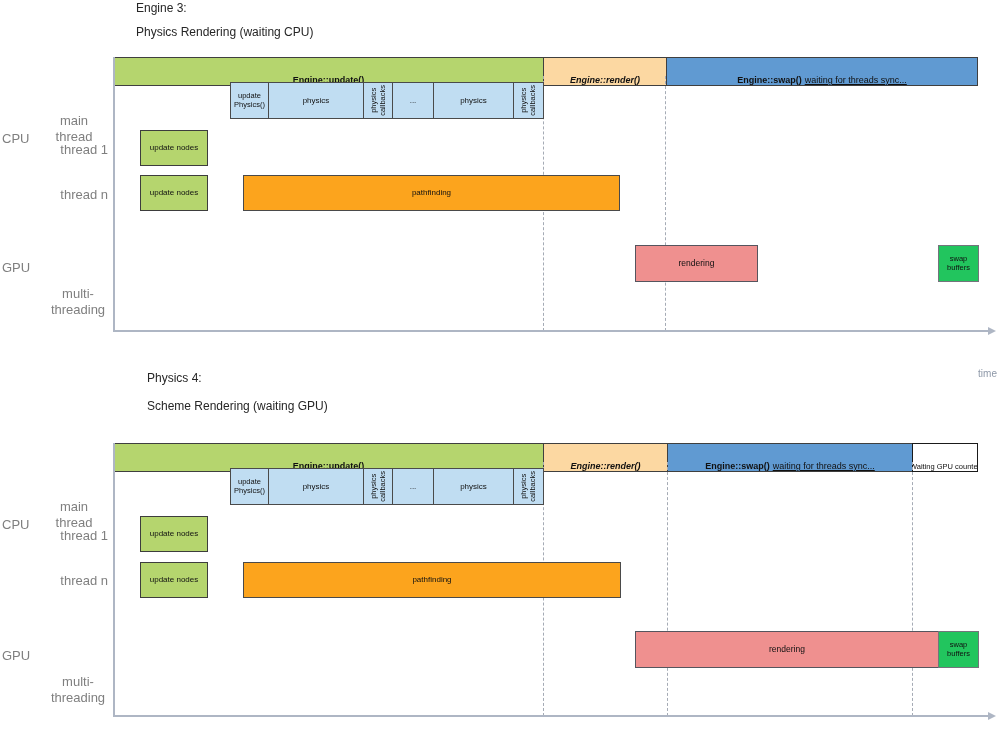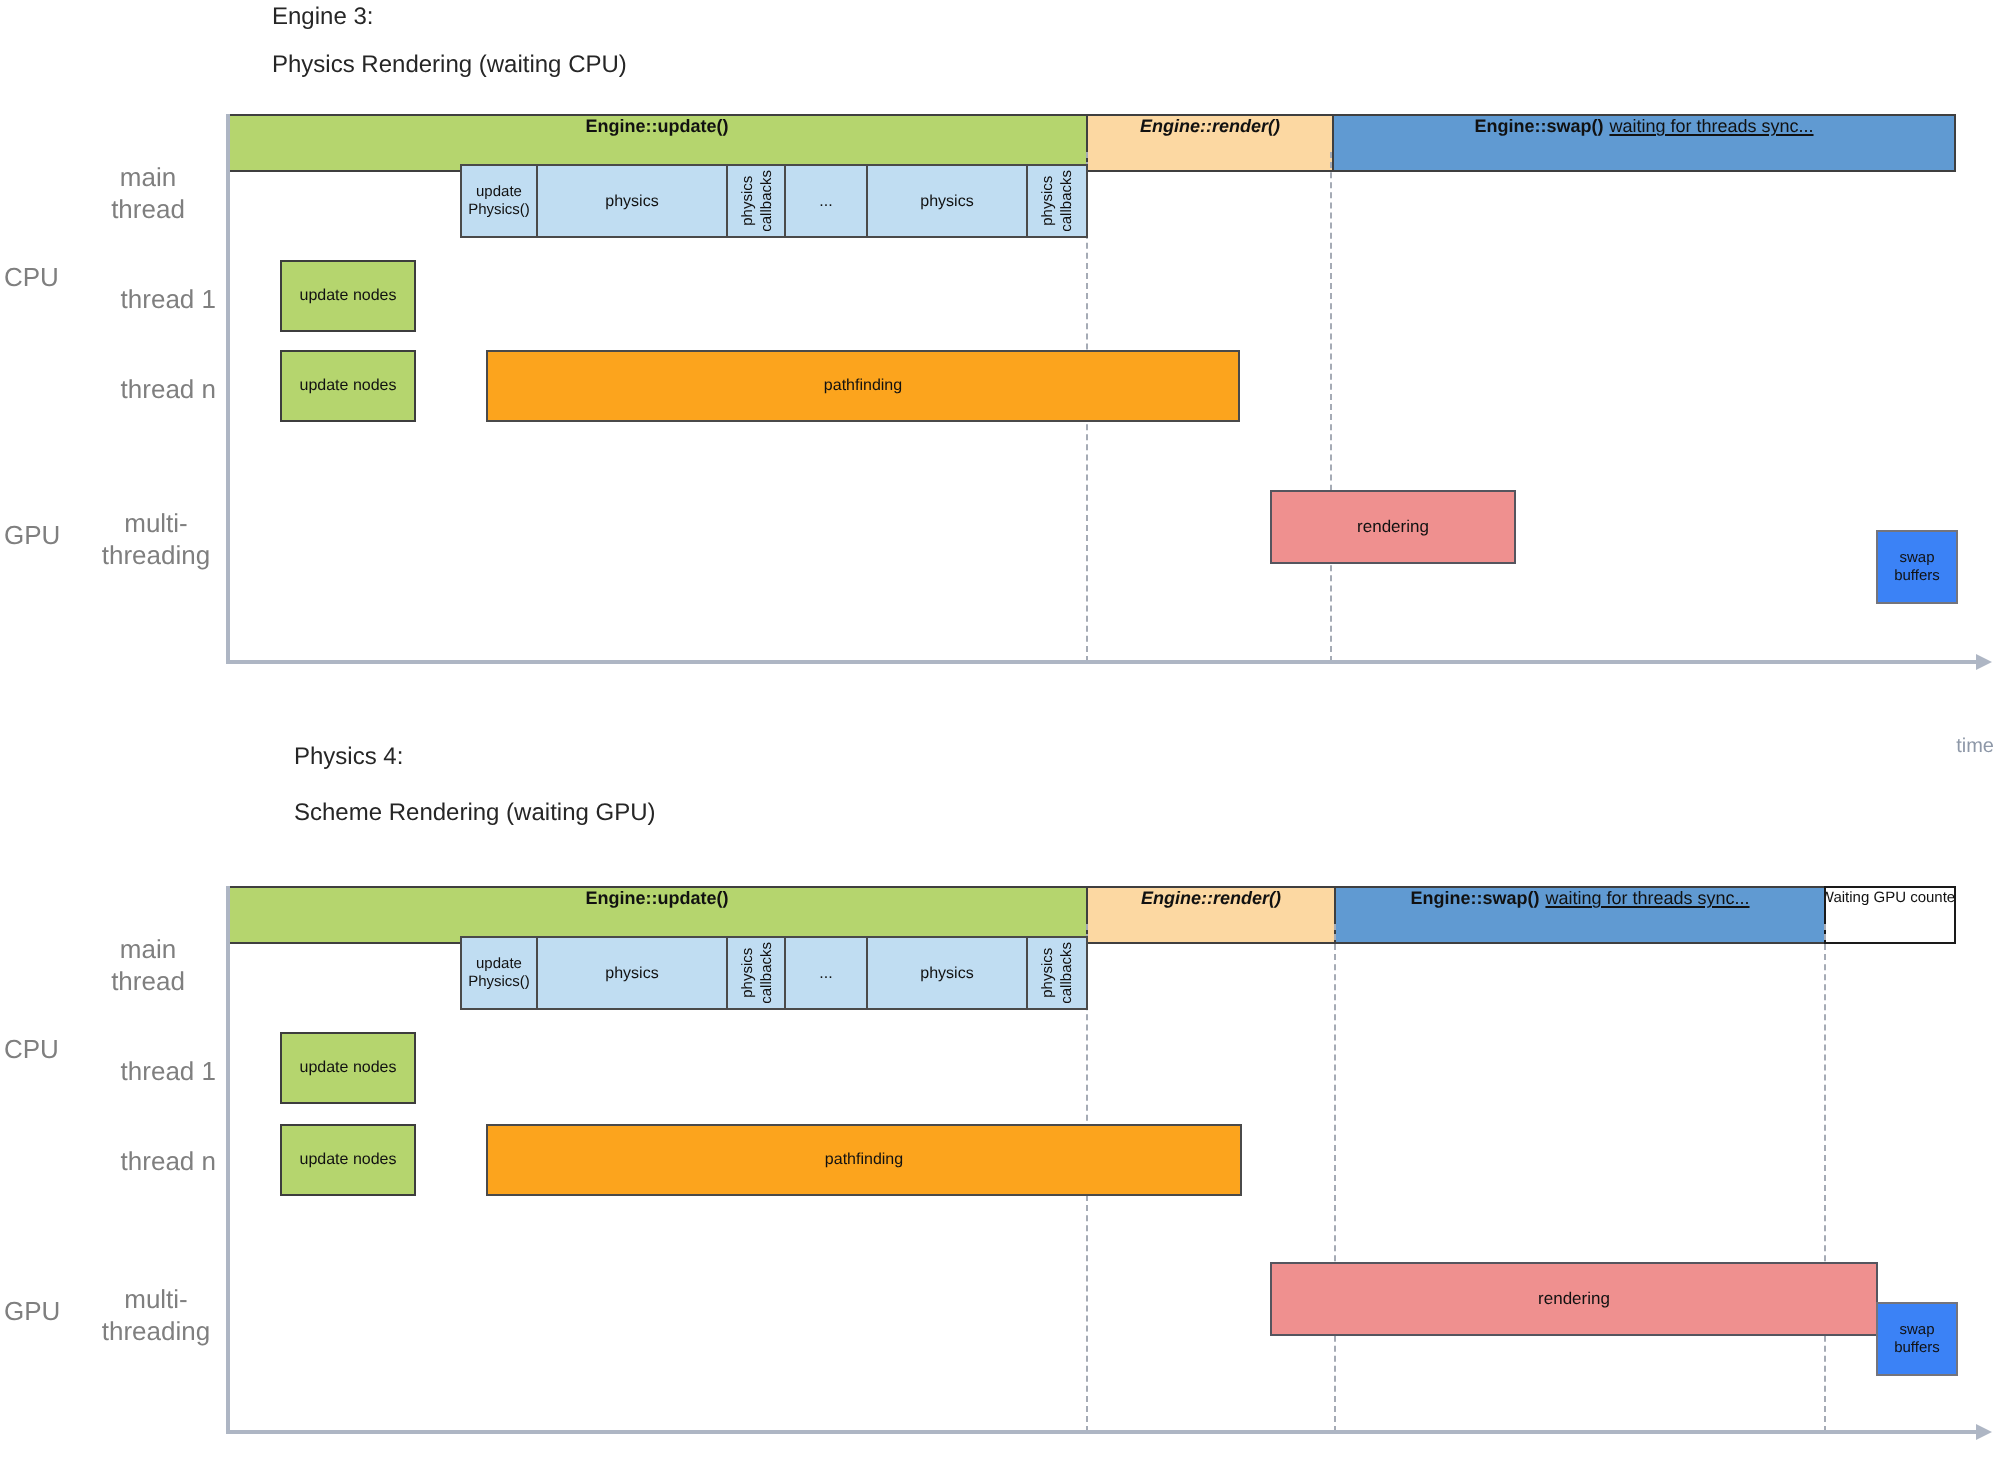--- a/index.html
+++ b/index.html
@@ -3,44 +3,44 @@
 <meta charset="utf-8">
 <style>
   html,body{margin:0;padding:0;background:#ffffff;}
   .canvas{
     position:relative;width:999px;height:738px;background:#ffffff;overflow:hidden;
     font-family:"Liberation Sans","DejaVu Sans",sans-serif;
   }
   .title{position:absolute;font-size:12px;color:#262626;white-space:nowrap;}
   .rlabel{position:absolute;font-size:13px;color:#7f7f7f;white-space:nowrap;}
   .pre{white-space:pre-line;}
-  .center{text-align:center;}
+  .center{text-align:center;margin-top:32px;}
   .right{text-align:right;}
   .hdr{
     position:absolute;height:29px;box-sizing:border-box;border:1px solid #3f3f3f;
-    display:flex;align-items:flex-start;justify-content:center;
+    display:flex;align-items:flex-end;justify-content:center;
     font-size:9px;font-weight:bold;color:#111;white-space:nowrap;overflow:hidden;
   }
   .hdr .rest{font-weight:400;margin-left:3px;text-decoration:underline;}
   .box{
     position:absolute;box-sizing:border-box;border:1px solid #3d3d3d;
     display:flex;align-items:center;justify-content:center;text-align:center;
     font-size:8px;color:#111;line-height:1.15;overflow:hidden;
   }
   .vtext{
     writing-mode:vertical-rl;transform:rotate(180deg);
     font-size:7.5px;line-height:1.25;white-space:pre-line;
   }
   .c-green{background:#b5d56e;}
   .c-peach{background:#fcd8a2;font-style:italic;}
   .c-blue{background:#609ad2;}
   .c-lblue{background:#c0ddf2;border-color:#4a4a4a;}
   .c-orange{background:#fca41d;border-color:#4a4a4a;}
   .c-pink{background:#ef908f;border-color:#55555e;}
-  .c-lav{background:#3b82f6;border-color:#74747c;margin-top:20px;}
+  .c-lav{background:#22c55e;border-color:#74747c;}
   .c-white{background:#ffffff;}
   .dash{position:absolute;width:0;border-left:1px dashed #a5abb5;}
   .axis-v{position:absolute;width:2px;background:#aeb6c4;}
   .axis-h{position:absolute;height:2px;background:#aeb6c4;}
   .arrow{
     position:absolute;width:0;height:0;
     border-left:8px solid #aeb6c4;border-top:4px solid transparent;border-bottom:4px solid transparent;
   }
   .time{position:absolute;font-size:10px;color:#8e98a8;margin-top:28px;}
 </style>

